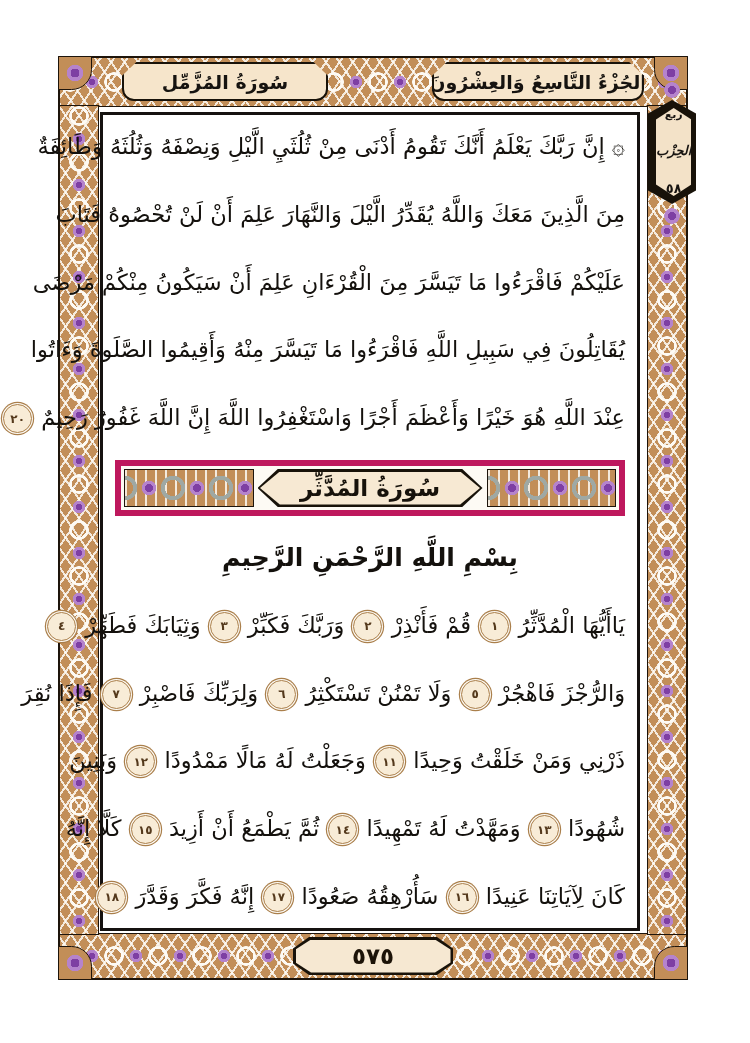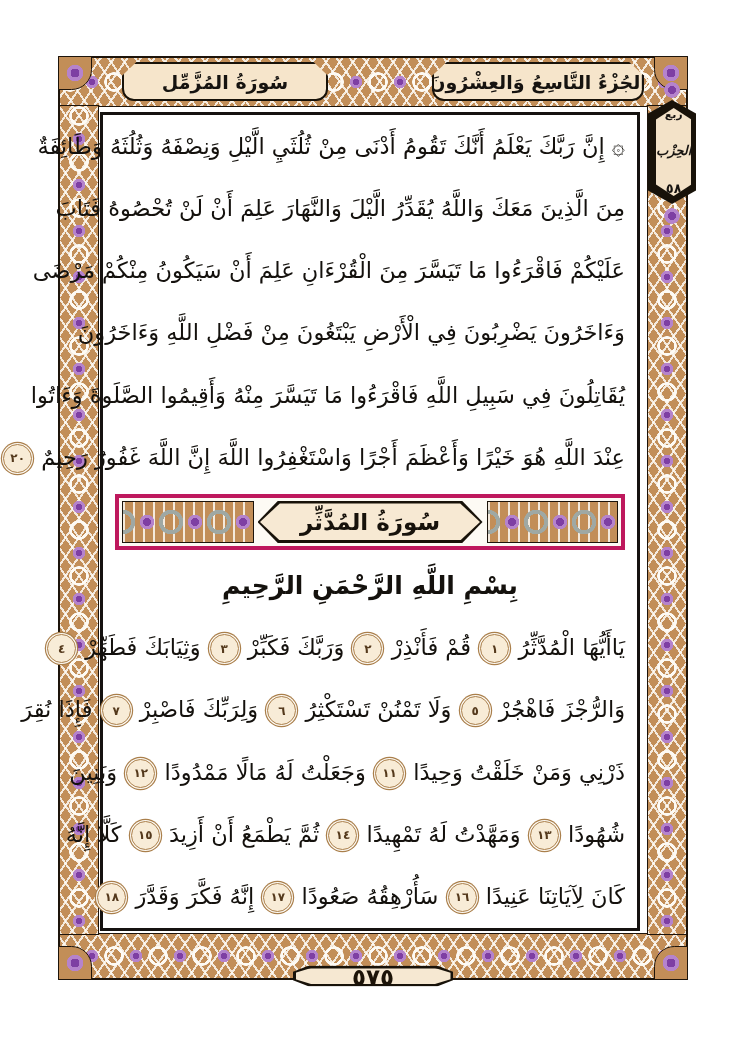--- a/index.html
+++ b/index.html
@@ -34,22 +34,22 @@
 
   
   .cartouche{position:absolute;top:4px;height:39px;background:#f6e5cb;border:2px solid #181209;border-radius:10px 10px 12px 12px;
              display:flex;align-items:center;justify-content:center;box-sizing:border-box;
              clip-path:polygon(7% 0,93% 0,100% 35%,100% 100%,0 100%,0 35%);}
   .cartouche span{font-size:19px;font-weight:bold;direction:rtl;white-space:nowrap;}
   .cart-juz{right:42px;width:212px;}
   .cart-surah{left:46px;width:206px;margin-left:16px;}
 
   
-  .pn-outer{position:absolute;left:50%;top:50%;transform:translate(-50%,-50%);width:160px;height:21px;background:#181209;
-            clip-path:polygon(10% 0,90% 0,100% 30%,100% 70%,90% 100%,10% 100%,0 70%,0 30%);display:flex;margin-top:20px;}
+  .pn-outer{position:absolute;left:50%;top:50%;transform:translate(-50%,-50%);width:160px;height:38px;background:#181209;
+            clip-path:polygon(10% 0,90% 0,100% 30%,100% 70%,90% 100%,10% 100%,0 70%,0 30%);display:flex;}
   .pn-inner{flex:1;margin:2.5px;background:#f6e8d2;clip-path:polygon(10% 0,90% 0,100% 30%,100% 70%,90% 100%,10% 100%,0 70%,0 30%);
             display:flex;align-items:center;justify-content:center;font-size:23px;font-weight:bold;letter-spacing:4px;color:#1c1308;}
 
   
   .hizb{position:absolute;left:648px;top:100px;width:48px;height:104px;background:#181209;
         clip-path:polygon(50% 0,100% 13%,100% 87%,50% 100%,0 87%,0 13%);display:flex;z-index:3;}
   .hizb-in{flex:1;margin:8px;background:#f3e2c8;clip-path:polygon(50% 0,100% 13%,100% 87%,50% 100%,0 87%,0 13%);
            display:flex;flex-direction:column;align-items:center;justify-content:space-between;direction:rtl;}
   .hizb-in .s1{font-size:11px;font-weight:bold;}
   .hizb-in .s2{font-size:13px;font-weight:bold;margin-top:-2px;font-style:italic;}
@@ -69,21 +69,21 @@
   
   .text-box{position:absolute;left:100px;top:112px;width:540px;height:819px;border:3px solid #151210;box-sizing:border-box;
             display:flex;flex-direction:column;justify-content:space-between;padding:5px 12px;direction:rtl;}
   .line{height:53px;line-height:53px;font-size:22.5px;text-align:justify;text-align-last:justify;white-space:nowrap;
         overflow:visible;color:#14110d;}
   .ayah{display:inline-flex;align-items:center;justify-content:center;width:27px;height:27px;border-radius:50%;
         background:#f8ecd7;border:1.5px solid #aa7f4b;box-shadow:0 0 0 1px #fdfaf4,0 0 0 2.2px #aa7f4b;
         color:#54391c;font-size:12px;font-weight:bold;vertical-align:middle;line-height:normal;margin:0 2px;}
 
   
-  .banner-row{height:56px;border:4px solid #be185d;box-sizing:border-box;margin:1px 0;background:#fdfaf4;
+  .banner-row{height:56px;border:6px solid #be185d;box-sizing:border-box;margin:1px 0;background:#fdfaf4;
               display:flex;align-items:center;padding:3px;}
   .banner-orn{flex:1;height:100%;background-color:#c28e58;border:1.5px solid #1d140b;box-sizing:border-box;
       background-image:
         radial-gradient(circle,#7e3fa3 0 4px,#b583cc 4px 7px,rgba(0,0,0,0) 7.5px),
         radial-gradient(circle,rgba(159,168,163,0) 0 8px,#9fa8a3 8px 12px,rgba(159,168,163,0) 12.5px),
         repeating-linear-gradient(90deg,rgba(253,250,244,.85) 0 2px,rgba(253,250,244,0) 2px 10px);
       background-size:48px 100%,48px 100%,auto;background-repeat:repeat-x,repeat-x,repeat;
       background-position:0 center,24px center,0 0;}
   .banner-cart{width:225px;height:100%;margin:0 4px;background:#181209;display:flex;
       clip-path:polygon(9% 0,91% 0,100% 50%,91% 100%,9% 100%,0 50%);}
@@ -126,21 +126,20 @@
       <span class="s2">الحِزْب</span>
       <span class="s3">٥٨</span>
     </div>
   </div>
   <div class="hizb-flower hf-bot"></div>
 
   <div class="text-box">
     <div class="line"><span>۞ إِنَّ رَبَّكَ يَعْلَمُ أَنَّكَ تَقُومُ أَدْنَى مِنْ ثُلُثَيِ الَّيْلِ وَنِصْفَهُ وَثُلُثَهُ وَطَائِفَةٌ</span> </div>
     <div class="line"><span>مِنَ الَّذِينَ مَعَكَ وَاللَّهُ يُقَدِّرُ الَّيْلَ وَالنَّهَارَ عَلِمَ أَنْ لَنْ تُحْصُوهُ فَتَابَ</span> </div>
     <div class="line"><span>عَلَيْكُمْ فَاقْرَءُوا مَا تَيَسَّرَ مِنَ الْقُرْءَانِ عَلِمَ أَنْ سَيَكُونُ مِنْكُمْ مَرْضَى</span> </div>
-    <div class="line"><span>وَءَاخَرُونَ يَضْرِبُونَ فِي الْأَرْضِ يَبْتَغُونَ مِنْ فَضْلِ اللَّهِ وَءَاخَرُونَ</span> </div>
     <div class="line"><span>يُقَاتِلُونَ فِي سَبِيلِ اللَّهِ فَاقْرَءُوا مَا تَيَسَّرَ مِنْهُ وَأَقِيمُوا الصَّلَوةَ وَءَاتُوا</span> </div>
     <div class="line"><span>عِنْدَ اللَّهِ هُوَ خَيْرًا وَأَعْظَمَ أَجْرًا وَاسْتَغْفِرُوا اللَّهَ إِنَّ اللَّهَ غَفُورٌ رَحِيمٌ</span> <span class="ayah">٢٠</span> </div>
 
     <div class="banner-row">
       <div class="banner-orn"></div>
       <div class="banner-cart">
         <div class="banner-cart-in">سُورَةُ المُدَّثِّر</div>
       </div>
       <div class="banner-orn"></div>
     </div>

